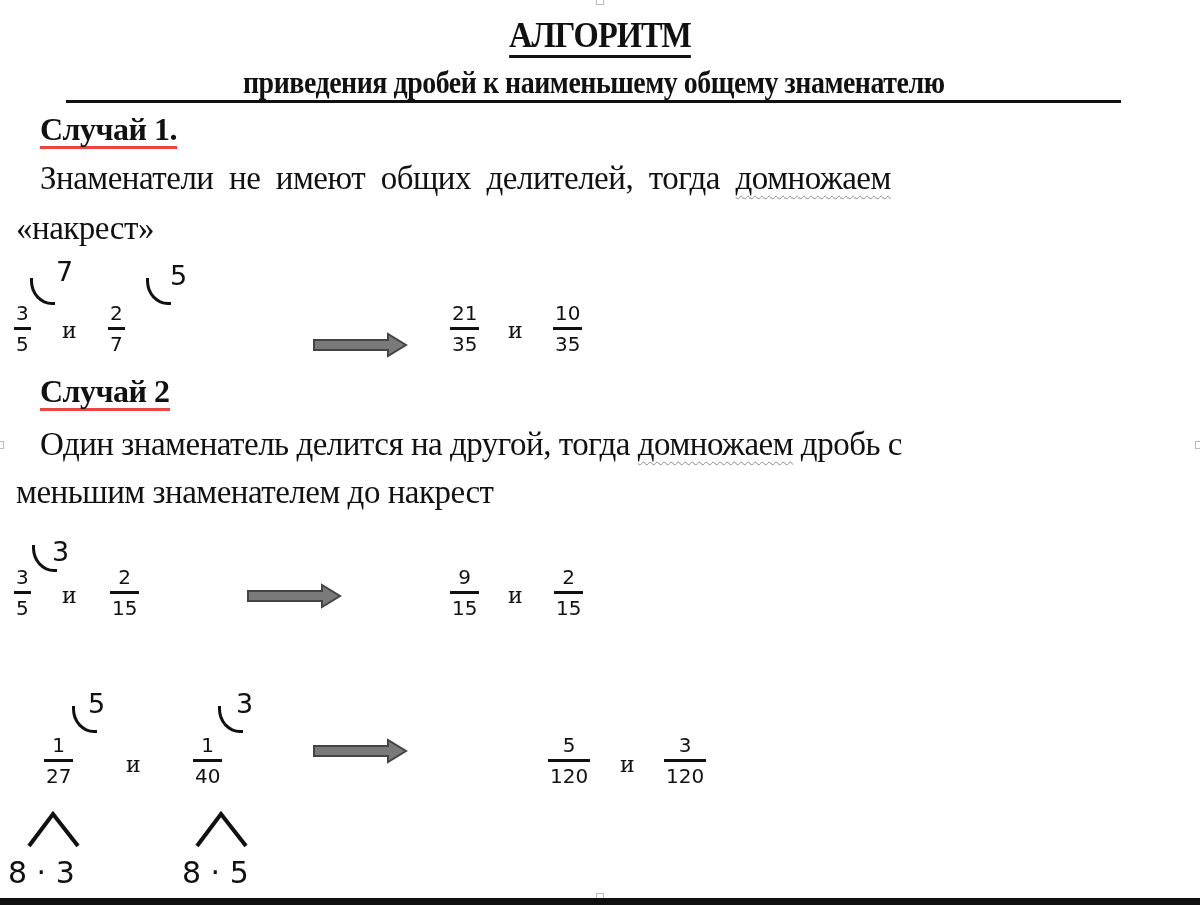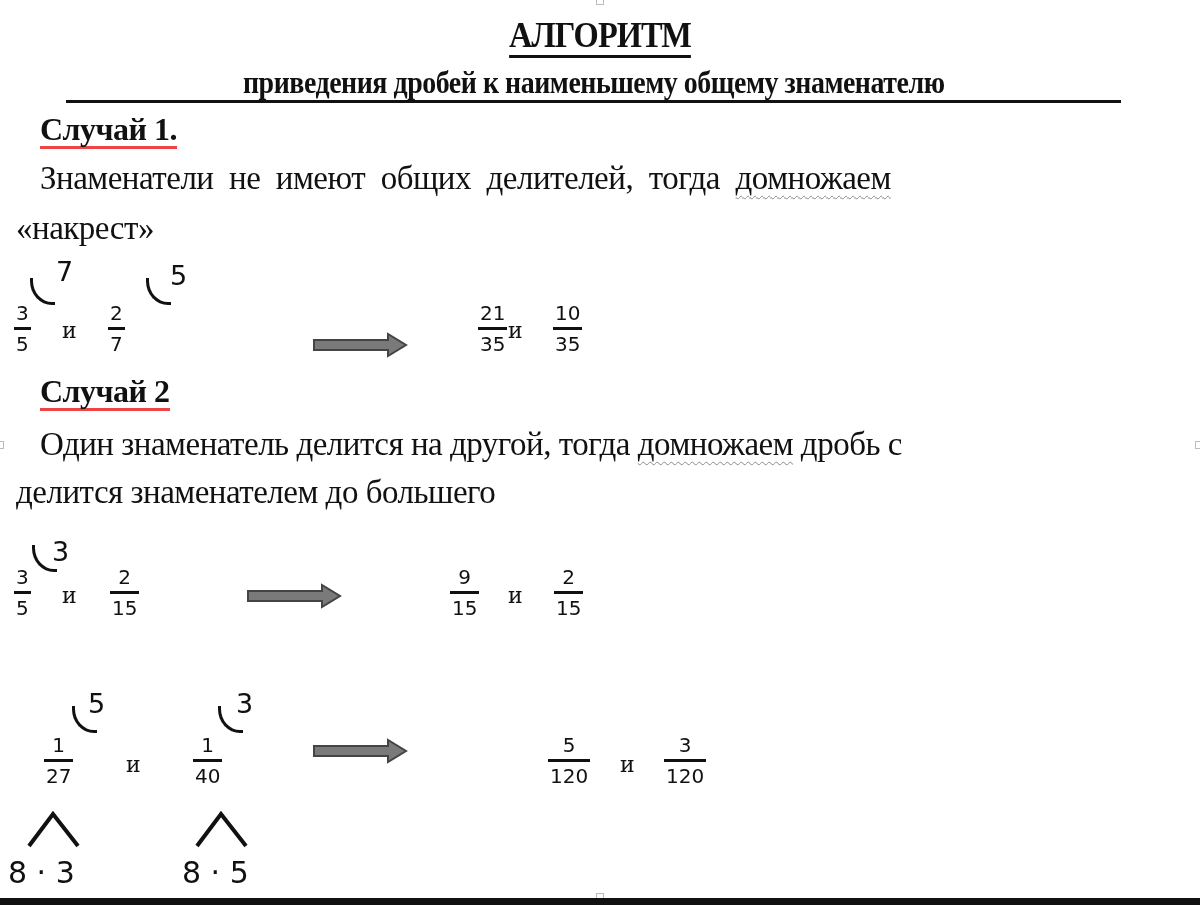--- a/index.html
+++ b/index.html
@@ -88,38 +88,38 @@
   <div class="frac" style="left:108px;top:302px;">
     <span class="num">2</span>
     <span class="bar"></span>
     <span class="den">7</span>
   </div>
 
   <svg class="arrow" style="left:312px;top:332px" width="96" height="26">
     <polygon points="2,8 76,8 76,2 94,13 76,24 76,18 2,18" fill="#7a7a7a" stroke="#444" stroke-width="2"></polygon>
   </svg>
 
-  <div class="frac" style="left:450px;top:302px;margin-left:28px;">
+  <div class="frac" style="left:450px;top:302px;">
     <span class="num">21</span>
     <span class="bar"></span>
     <span class="den">35</span>
   </div>
   <div class="conj" style="left:508px;top:318px;">и</div>
   <div class="frac" style="left:553px;top:302px;">
     <span class="num">10</span>
     <span class="bar"></span>
     <span class="den">35</span>
   </div>
 
   <div class="case-heading" style="left:40px;top:374px;">Случай 2</div>
 
   <div class="para" style="left:40px;top:418px;">
     <span style="white-space:pre">Один знаменатель делится на другой, тогда </span><span class="squiggle">домножаем</span><span style="white-space:pre"> дробь с</span>
   </div>
-  <div class="para" style="left:16px;top:466px;">делится знаменателем до большего</div>
+  <div class="para" style="left:16px;top:466px;">меньшим знаменателем до накрест</div>
 
   <div class="hook" style="left:32px;top:545px;"></div>
   <div class="mult" style="left:52px;top:538px;">3</div>
 
   <div class="frac" style="left:14px;top:566px;">
     <span class="num">3</span>
     <span class="bar"></span>
     <span class="den">5</span>
   </div>
   <div class="conj" style="left:62px;top:583px;">и</div>

